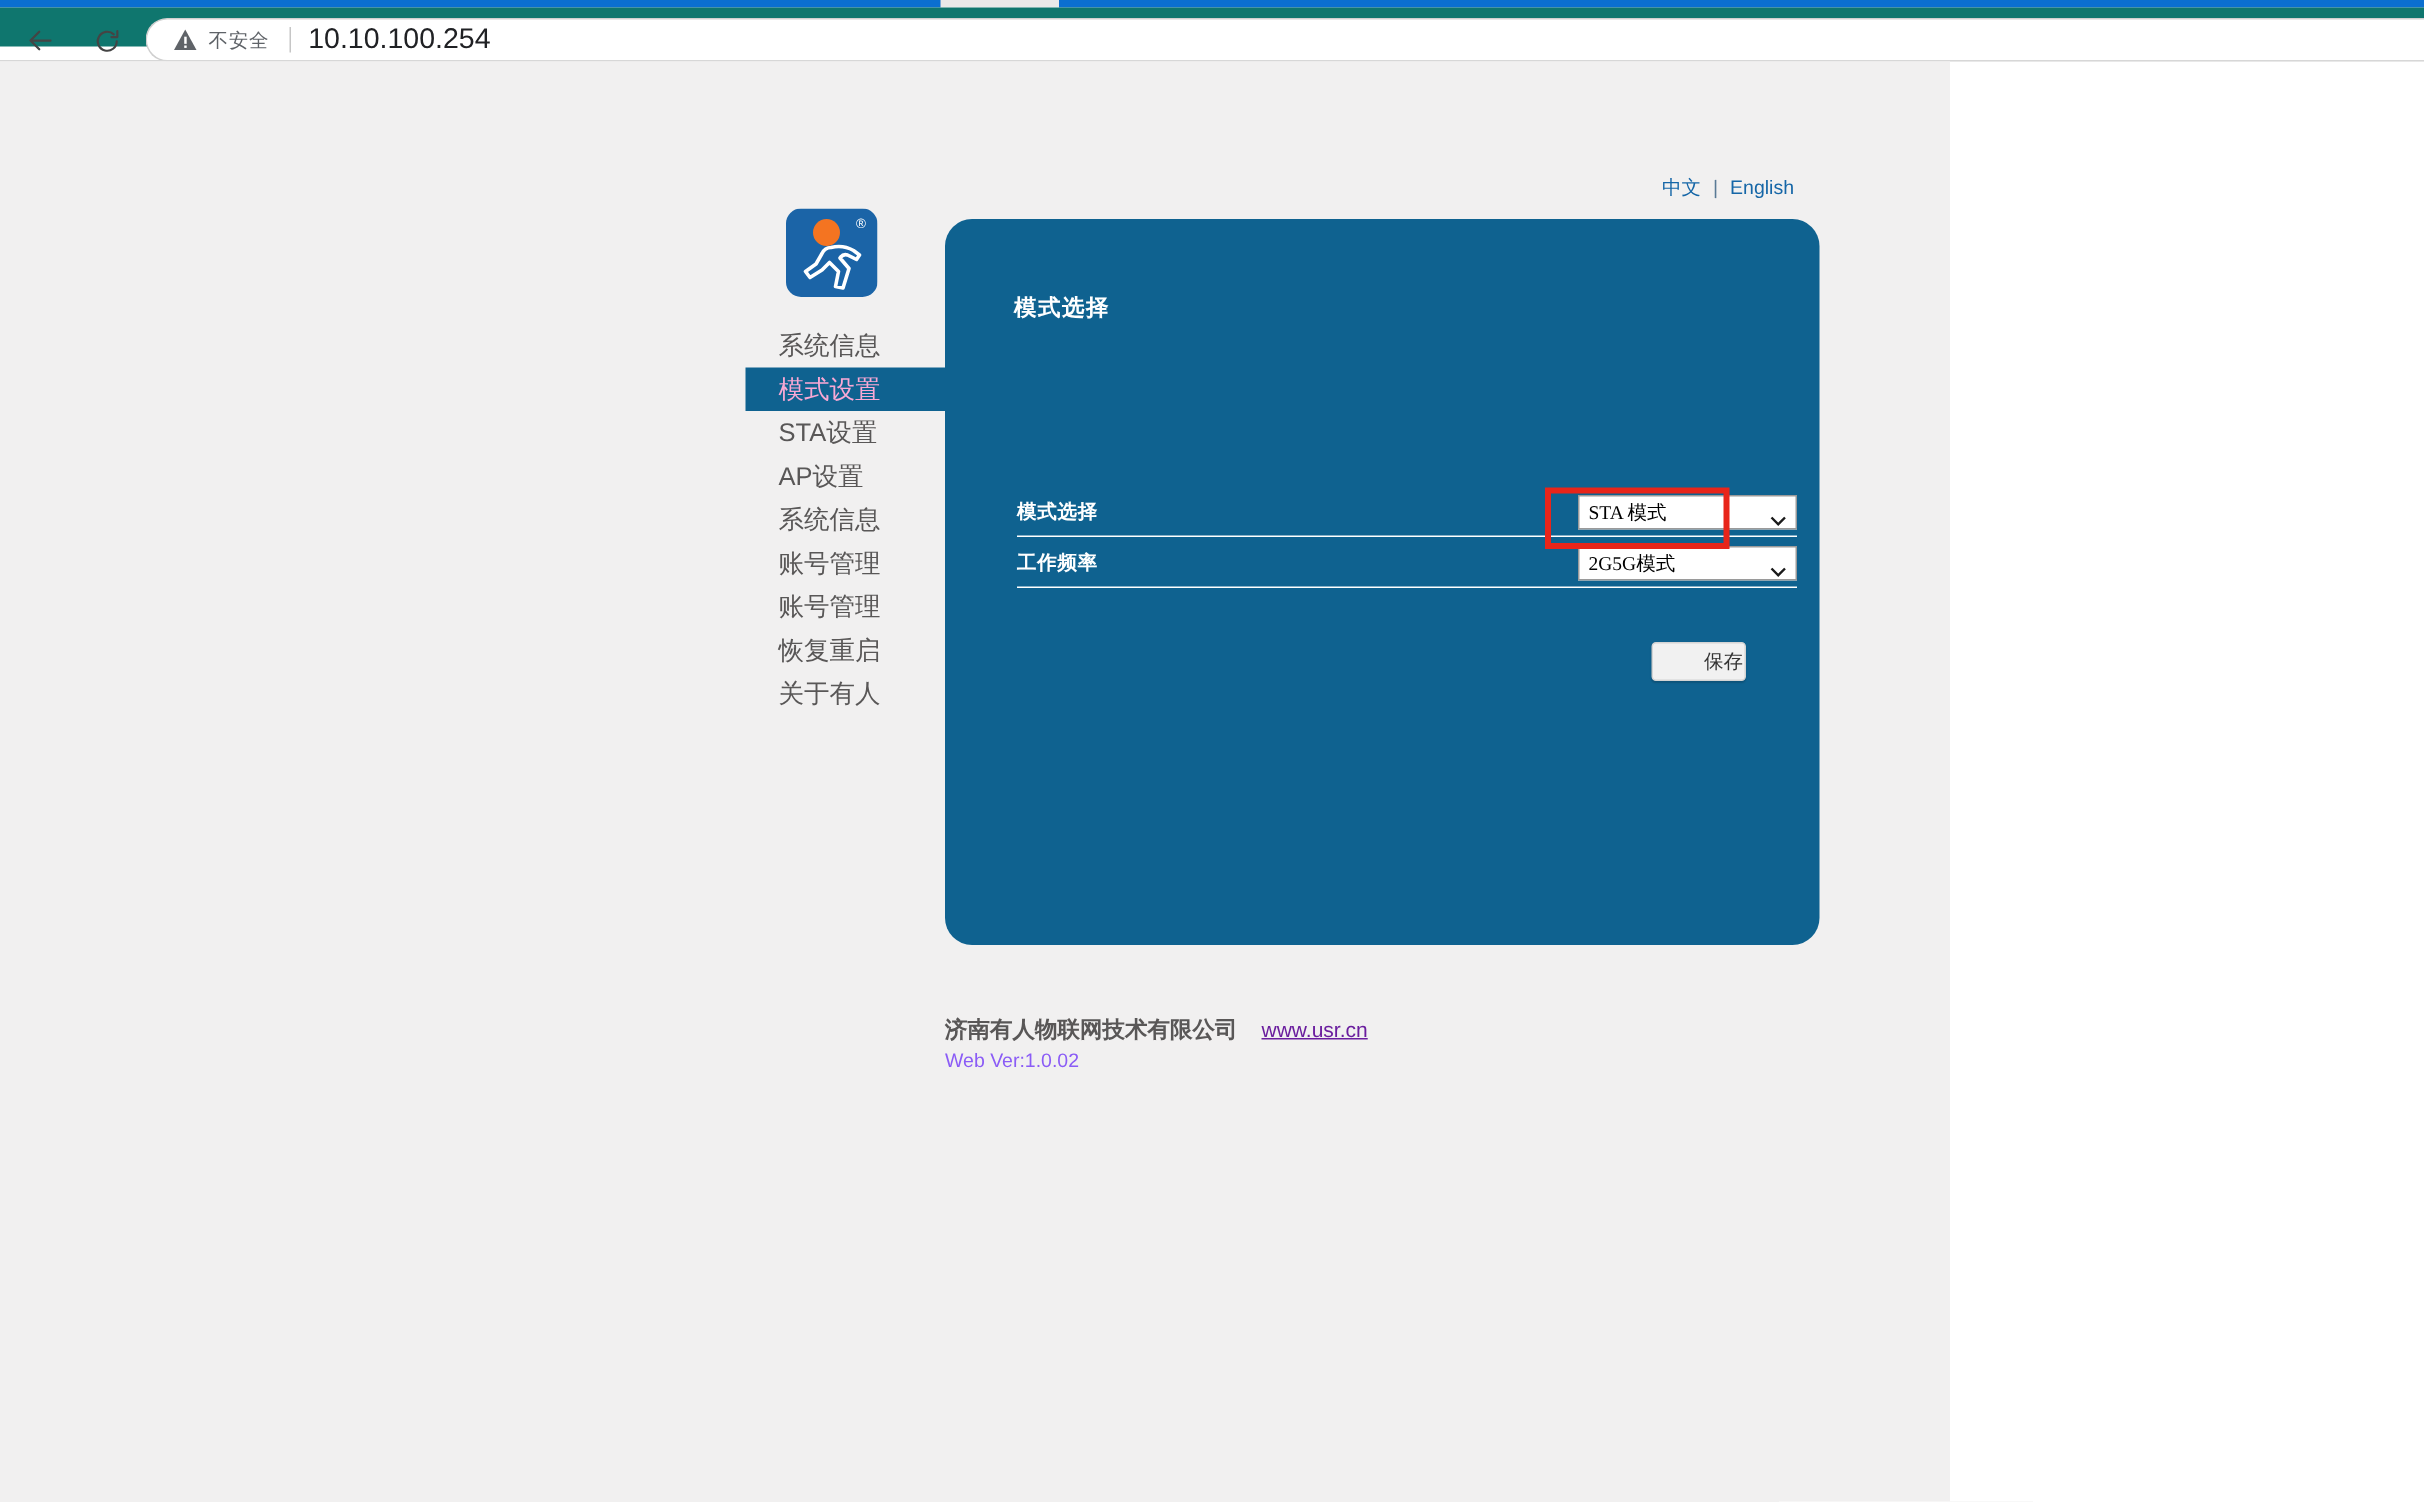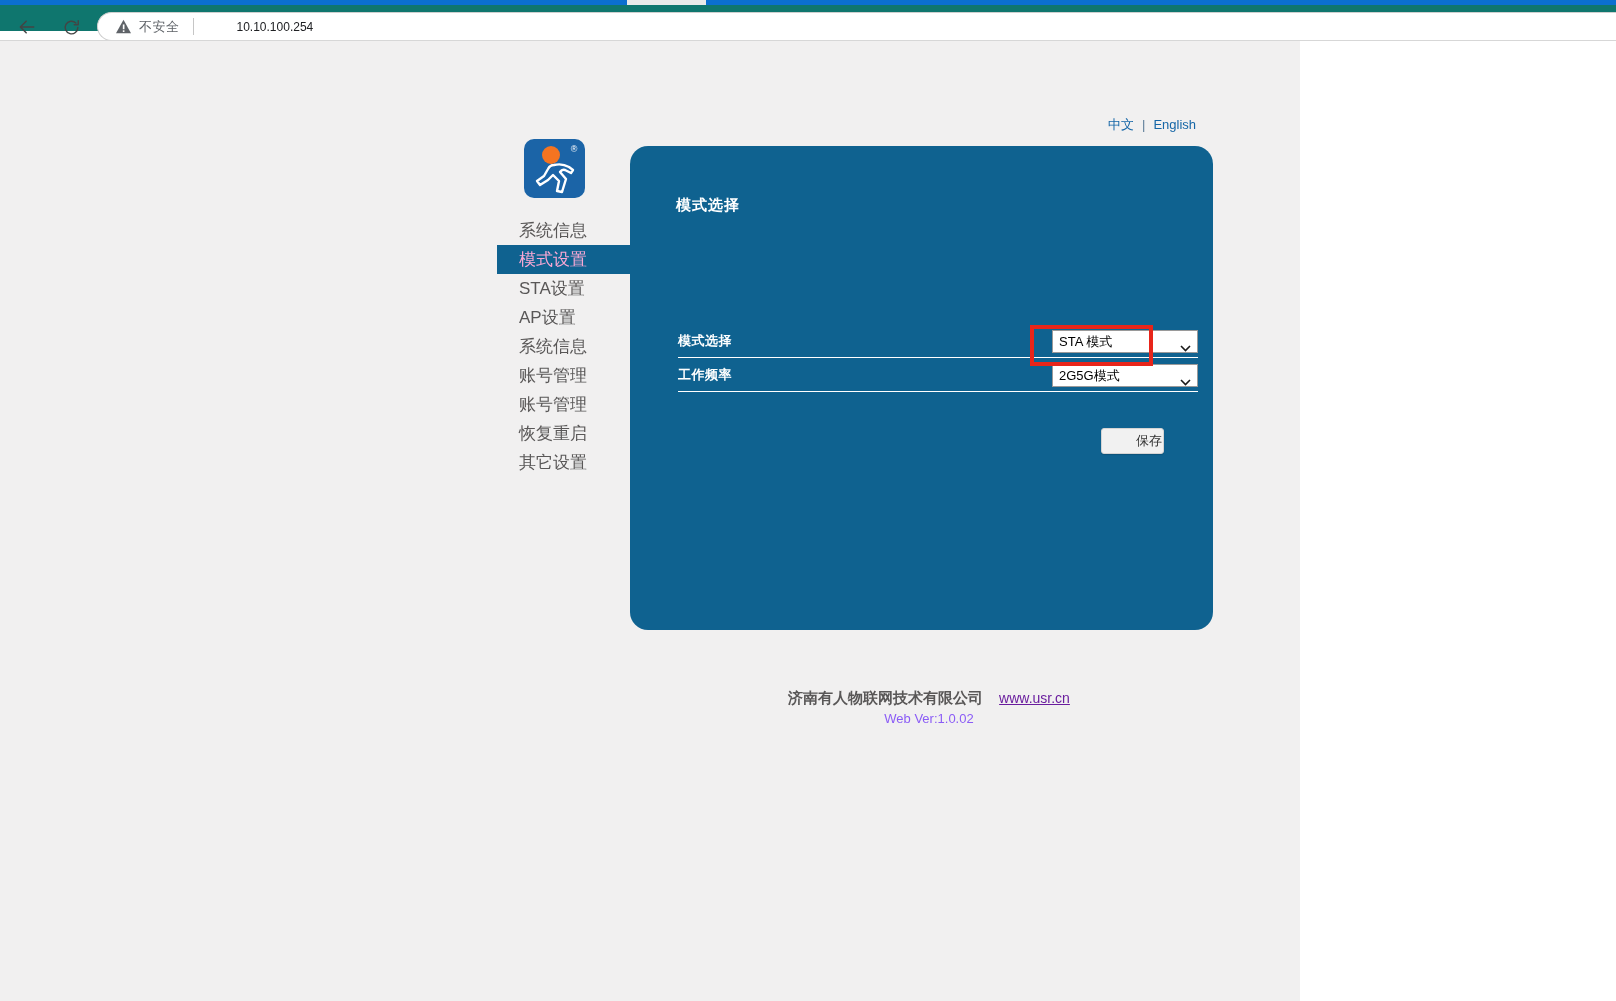--- a/index.html
+++ b/index.html
@@ -26,21 +26,21 @@
 
   .address-bar {
     position: absolute; top: 7px; left: 97px; width: 1540px; height: 29px;
     background: #ffffff; border: 1px solid #cfcfcf;
     border-radius: 15px 0 0 15px; border-right: none;
     display: flex; align-items: center; padding-left: 17px;
   }
   .warn-icon { width: 17px; height: 15px; margin-right: 7px; flex: 0 0 auto; }
   .sec-label { font-size: 13px; color: #5f6368; letter-spacing: 0.5px; }
   .addr-sep { width: 1px; height: 17px; background: #c6c6c6; margin: 0 12px 0 13px; }
-  .addr-url { font-size: 12px; color: #202124; margin-left: 31px; }
+  .addr-url { font-size: 19px; color: #202124; }
 
   
   .page { position: absolute; top: 41px; left: 0; width: 1300px; height: 960px; background: #f1f0f0; }
 
   .lang-switch { position: absolute; top: 75px; left: 1108px; font-size: 13px; color: #1566a7; }
   .lang-switch a { color: #1566a7; text-decoration: none; cursor: pointer; }
   .lang-sep { color: #5a7a96; margin: 0 8px; }
 
   .logo { position: absolute; top: 98px; left: 524px; width: 61px; height: 59px; }
 
@@ -58,42 +58,42 @@
   }
   .panel-title { position: absolute; top: 50px; left: 46px; font-size: 15px; font-weight: bold; letter-spacing: 1px; }
 
   .form-row { position: absolute; left: 48px; width: 520px; height: 31px; border-bottom: 1px solid #ffffff; }
   .row-0 { top: 181px; }
   .row-1 { top: 215px; }
   .form-label { position: absolute; left: 0; bottom: 7px; font-size: 13px; font-weight: bold; letter-spacing: 0.5px; }
   .select {
     position: absolute; right: 0; bottom: 4px; width: 146px; height: 23px;
     background: #ffffff; border: 1px solid #9a9a9a; color: #000000;
-    display: flex; align-items: center; cursor: pointer;
+    display: flex; align-items: center; cursor: pointer; font-family: Liberation Serif, serif;
   }
   .select-text { font-size: 13px; padding-left: 6px; flex: 1; white-space: nowrap; overflow: hidden; }
   .select-chevron { width: 11px; height: 7px; margin-right: 6px; flex: 0 0 auto; }
 
   .highlight-box {
     position: absolute; top: 179px; left: 400px; width: 123px; height: 41px;
     border: 4px solid #e8251a; pointer-events: none; z-index: 5;
   }
 
   .save-btn {
     position: absolute; top: 282px; left: 471px; width: 63px; height: 26px;
     background: #f1f1f1; border: 1px solid #d4d4d4; border-radius: 3px;
     font-size: 13px; color: #333333; cursor: pointer;
     display: flex; align-items: center; justify-content: center;
     box-shadow: 0 1px 1px rgba(0,0,0,0.15);
     font-family: "Liberation Sans", "DejaVu Sans", sans-serif;
     padding-left: 33px;
   }
 
   
-  .footer { position: absolute; top: 636px; left: 630px; width: 598px; text-align: center; margin-top: 12px; }
+  .footer { position: absolute; top: 636px; left: 630px; width: 598px; text-align: left; }
   .footer-line1 { font-size: 15px; color: #595757; font-weight: bold; }
   .footer-link { font-size: 14px; color: #6a1d9e; text-decoration: underline; font-weight: normal; margin-left: 16px; cursor: pointer; }
   .footer-ver { font-size: 13px; color: #8b5cf6; margin-top: 3px; font-weight: normal; }
 </style>
 </head>
 <body>
 
 <div class="tab-strip">
   <div class="seg seg1"></div>
   <div class="seg seg2"></div>
@@ -148,21 +148,21 @@
 
   <div class="menu">
     <div class="menu-item">系统信息</div>
     <div class="menu-item active">模式设置</div>
     <div class="menu-item">STA设置</div>
     <div class="menu-item">AP设置</div>
     <div class="menu-item">系统信息</div>
     <div class="menu-item">账号管理</div>
     <div class="menu-item">账号管理</div>
     <div class="menu-item">恢复重启</div>
-    <div class="menu-item">其它设置</div>
+    <div class="menu-item">关于有人</div>
   </div>
 
   <div class="panel">
     <div class="panel-title">模式选择</div>
 
     <div class="form-row row-0">
       <span class="form-label">模式选择</span>
       <div class="select">
         <span class="select-text">STA 模式</span>
         <span class="select-chevron">

